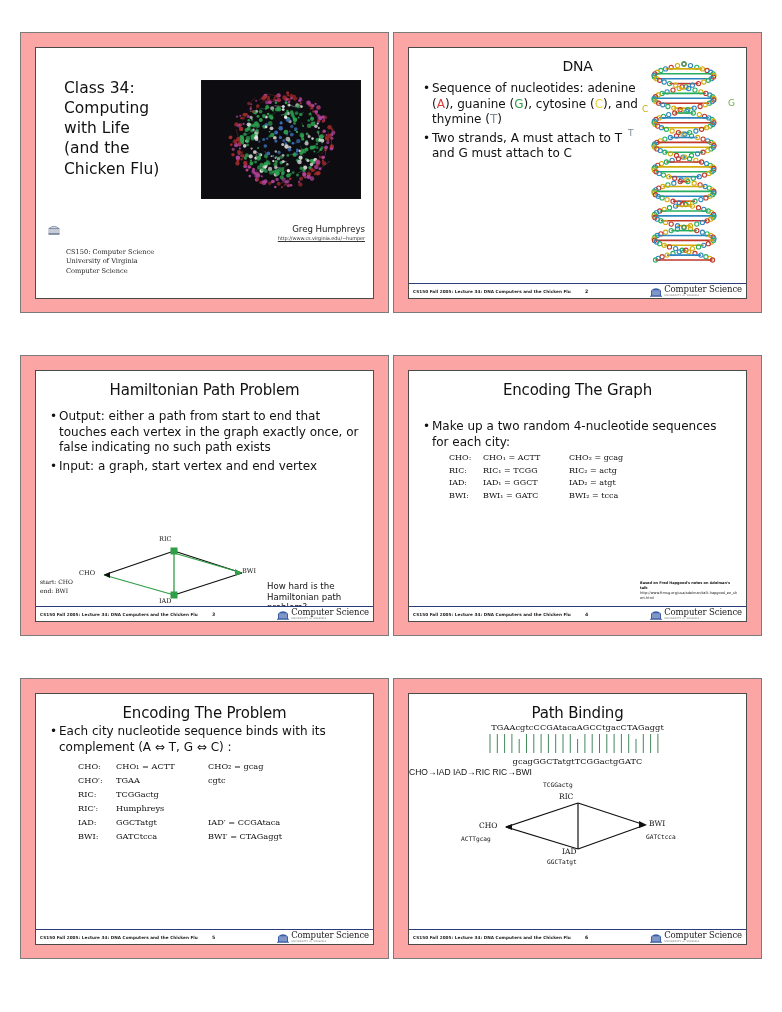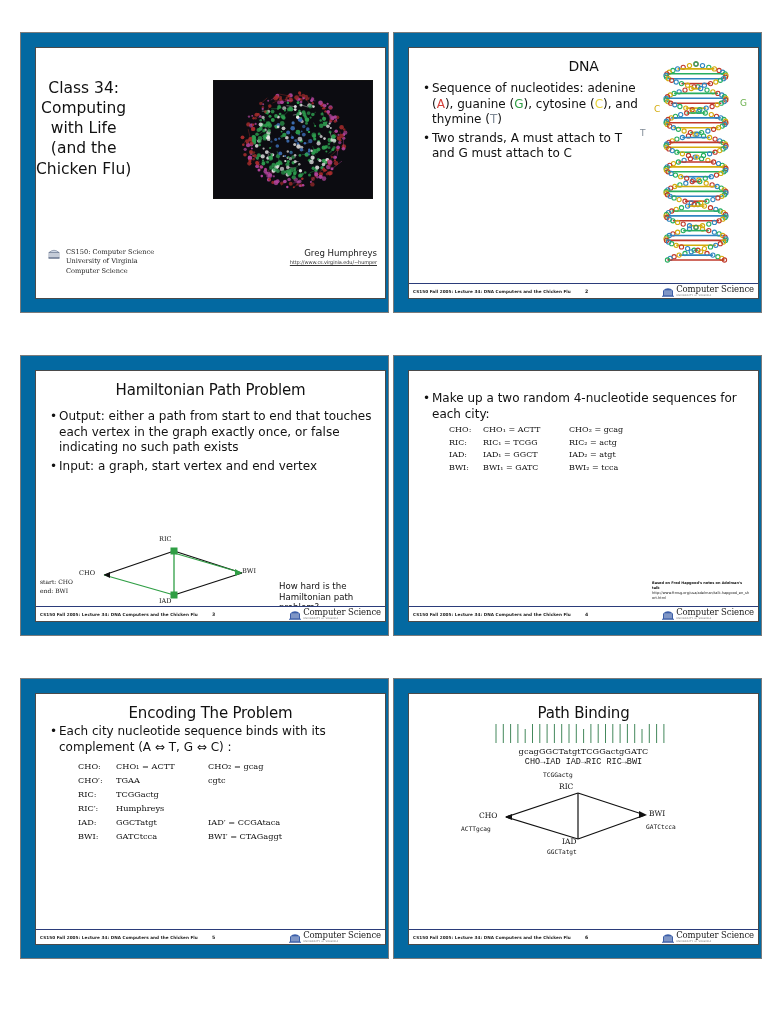--- a/index.html
+++ b/index.html
@@ -17,22 +17,22 @@
   }
   .grid {
     display: grid;
     grid-template-columns: 369px 369px;
     grid-template-rows: 281px 281px 281px;
     column-gap: 4px;
     row-gap: 42px;
   }
   .cell {
     border: 1px solid #7b7b7b;
-    background: #0369a1;
-    padding: 14px 2px 13px 14px;
+    background: #fca5a5;
+    padding: 14px 14px 13px 14px;
     position: relative;
   }
   .slide {
     width: 100%; height: 100%;
     border: 1px solid #4a4a4a;
     background: #ffffff;
     position: relative;
     overflow: hidden;
     font-size: 9px;
     color: #000000;
@@ -67,43 +67,42 @@
   .cslogo-main {
     font-family: "DejaVu Serif", serif;
     font-size: 8.5px; color: #1a1a1a; letter-spacing: -0.1px;
   }
   .cslogo-sub {
     font-size: 2.4px; color: #666; letter-spacing: .3px; margin-top: 1px;
   }
 
   
   .s1-title {
-    position: absolute; left: 0; top: 30px;
+    position: absolute; left: 28px; top: 30px;
     font-size: 15.5px; line-height: 1.30; color: #111;
     font-family: "DejaVu Sans", sans-serif;
-    text-align: center;
   }
   .s1-img {
     position: absolute; right: 12px; top: 32px;
     width: 160px; height: 119px;
     background: radial-gradient(circle at 50% 50%, #1b1b22 0%, #0d0d12 72%, #0a0a0e 100%);
     border: 1px solid #111;
     overflow: hidden;
   }
   .s1-img svg { display:block; }
   .s1-footer {
     position: absolute; left: 12px; right: 8px; bottom: 22px;
     display: flex; align-items: flex-start;
   }
   .s1-courseinfo {
     display: flex; align-items: flex-start; gap: 4px;
   }
   .s1-courseinfo .lines {
     font-family: "DejaVu Serif", serif;
-    font-size: 6.6px; line-height: 1.42; color: #1a1a1a; white-space: nowrap;
+    font-size: 6.6px; line-height: 1.42; color: #1a1a1a; white-space: nowrap; margin-top: 24px;
   }
   .s1-author {
     margin-left: auto; text-align: right;
   }
   .s1-author .nm { font-size: 8.6px; color: #222; }
   .s1-author .url {
     font-size: 5px; color: #333; text-decoration: underline;
     display:block; margin-top: 1px; letter-spacing:-0.1px;
   }
 
@@ -177,21 +176,21 @@
     display: flex; justify-content: center; gap: 28px;
     font-family: "DejaVu Serif", serif; font-size: 8.5px;
     margin-top: 8px; color: #111;
   }
   .pb-seq {
     text-align: center; font-family: "DejaVu Serif", serif;
     font-size: 8.2px; color: #111; letter-spacing: .1px;
   }
   .pb-bonds { display: block; margin: 1px auto 1px auto; }
   .pb-map {
-    text-align: center; font-family: Liberation Mono, monospace;
+    text-align: left; font-family: Liberation Sans, sans-serif;
     font-size: 8.5px; color: #111; margin-top: 1px;
   }
   .s6-graph { position: relative; width: 100%; height: 86px; margin-top: 4px; }
   .s6-graph .lbl {
     position: absolute; font-family: "DejaVu Serif", serif;
     font-size: 7.5px; color: #111; white-space: nowrap;
   }
   .s6-graph .seqlbl {
     position: absolute; font-family: "DejaVu Sans Mono", monospace;
     font-size: 6.2px; color: #111; white-space: nowrap;
@@ -1199,20 +1198,21 @@
               <span class="cslogo-main">Computer Science</span>
               <span class="cslogo-sub">UNIVERSITY of VIRGINIA</span>
             </span>
           </span>
         </div>
       </div>
     </div>
 
     <div class="cell">
       <div class="slide">
+        <div class="stitle lg">Encoding The Graph</div>
 
         <div class="bullets" style="margin-top:20px">
           <div class="bul">
             <span class="dot"></span>
             <span class="btxt">Make up a two random 4-nucleotide sequences for each city:</span>
           </div>
         </div>
 
         <div class="enc-table" id="s4table">
             <div class="row">
@@ -1333,20 +1333,21 @@
           </span>
         </div>
       </div>
     </div>
 
     <div class="cell">
       <div class="slide">
         <div class="stitle lg">Path Binding</div>
 
 
+        <div class="pb-seq">TGAAcgtcCCGAtacaAGCCtgacCTAGaggt</div>
 
         <svg class="pb-bonds" width="185" height="22" viewBox="0 0 185 22" id="bonds">
             <line x1="5" x2="5" y1="1" y2="20" stroke="#2f7a4a" stroke-width="0.9"></line>
             <line x1="12.3" x2="12.3" y1="1" y2="20" stroke="#2f7a4a" stroke-width="0.9"></line>
             <line x1="19.6" x2="19.6" y1="1" y2="20" stroke="#2f7a4a" stroke-width="0.9"></line>
             <line x1="26.9" x2="26.9" y1="1" y2="20" stroke="#2f7a4a" stroke-width="0.9"></line>
             <line x1="34.2" x2="34.2" y1="6" y2="20" stroke="#2f7a4a" stroke-width="0.9"></line>
             <line x1="41.5" x2="41.5" y1="1" y2="20" stroke="#2f7a4a" stroke-width="0.9"></line>
             <line x1="48.8" x2="48.8" y1="1" y2="20" stroke="#2f7a4a" stroke-width="0.9"></line>
             <line x1="56.1" x2="56.1" y1="1" y2="20" stroke="#2f7a4a" stroke-width="0.9"></line>

